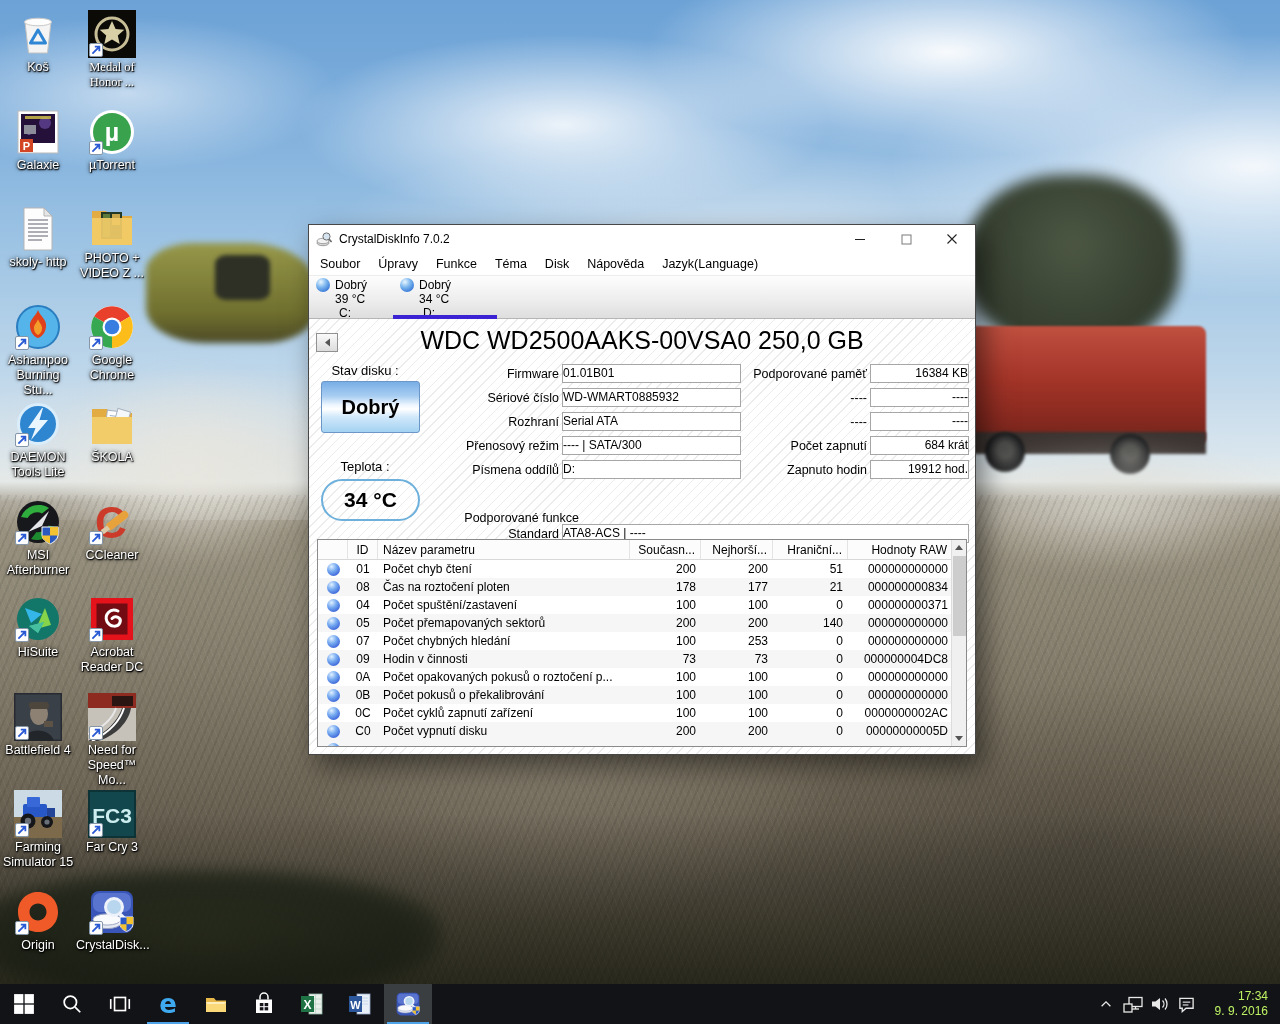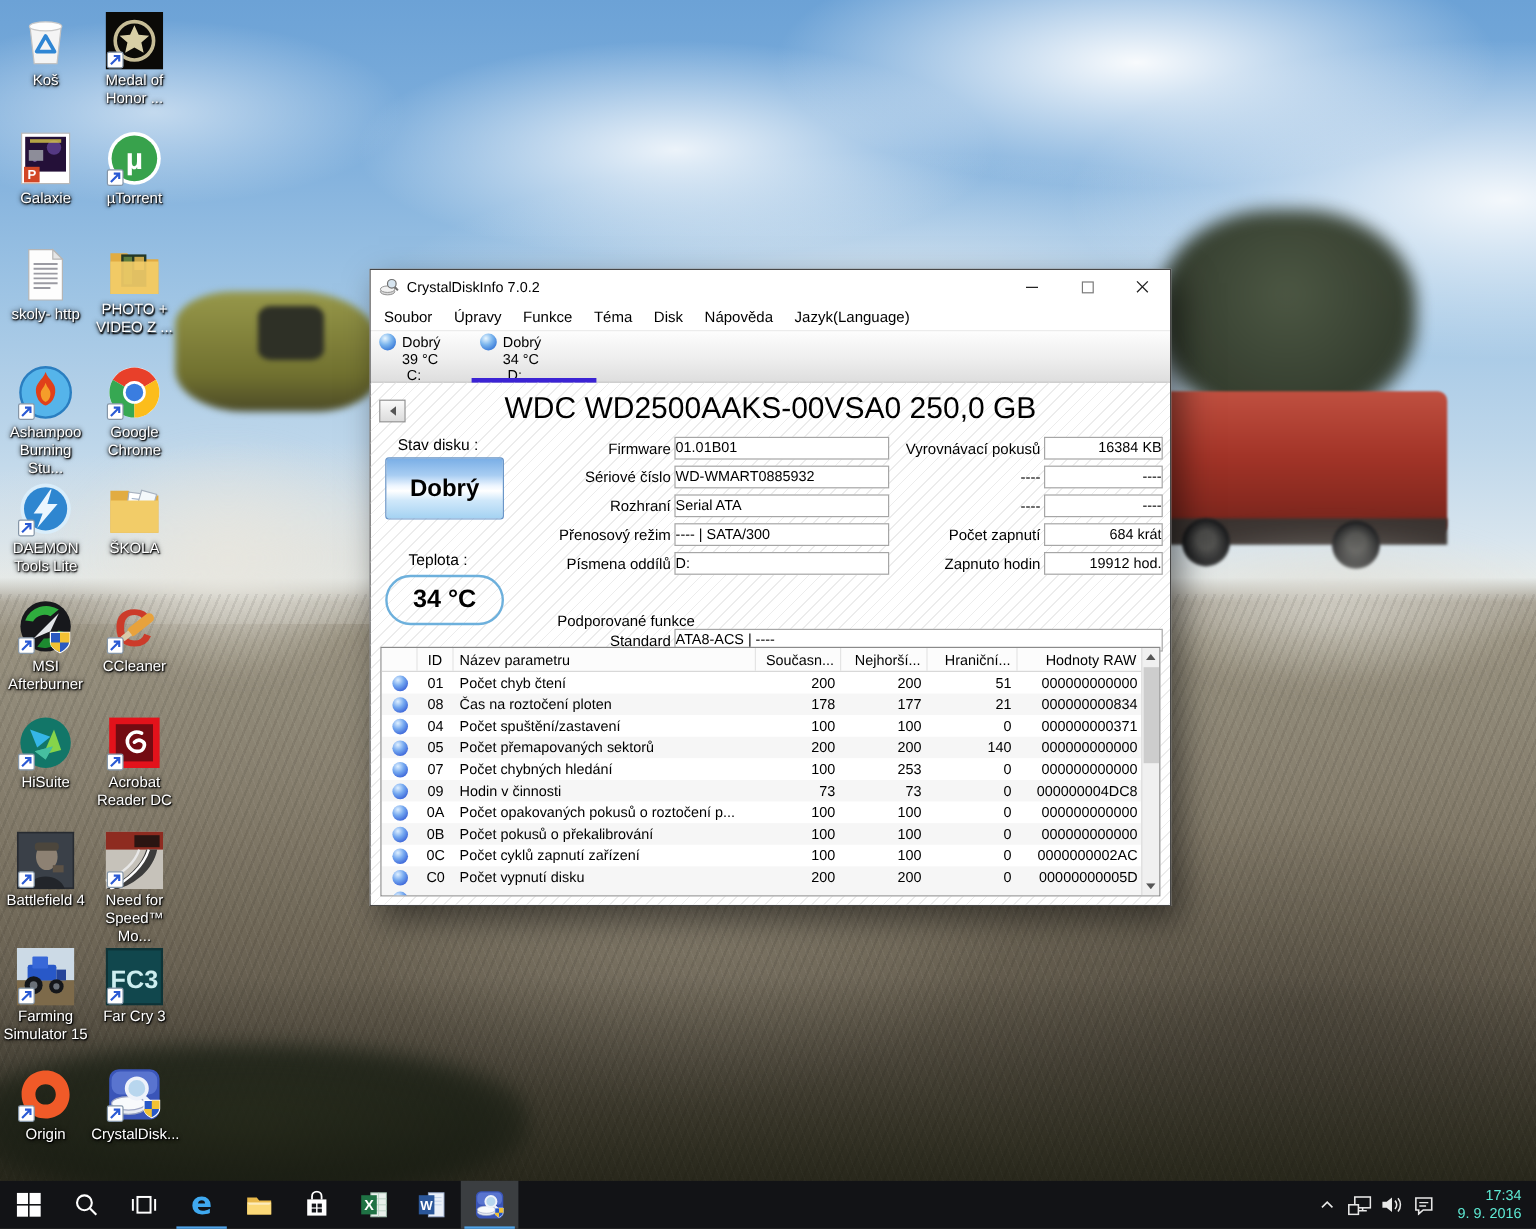--- a/index.html
+++ b/index.html
@@ -120,21 +120,21 @@
   
   #taskbar{position:absolute;left:0;bottom:0;width:100%;height:40px;background:#121316;display:flex;z-index:50}
   .tb-item{width:48px;display:flex;align-items:center;justify-content:center;position:relative}
   .tb-item svg,.tb-item .eletter{pointer-events:none}
   .tb-item.active::after{content:"";position:absolute;left:3px;right:3px;bottom:0;height:2px;
     background:var(--taskbar-active-underline,#4fa3e8)}
   .tb-item.focused{background:#3b3e41}
   .tray{margin-left:auto;display:flex;align-items:center}
   .tray-item{width:27px;height:100%;display:flex;align-items:center;justify-content:center}
   .clock{width:80px;height:100%;display:flex;flex-direction:column;justify-content:center;align-items:flex-end;
-    padding-right:12px;color:#5eead4;font-size:12px;line-height:15px}
+    padding-right:12px;color:#bef264;font-size:12px;line-height:15px}
   .eletter{font-size:26px;font-weight:bold;color:#3fa9f0;font-family:"DejaVu Sans",sans-serif;line-height:1}
 </style>
 </head>
 <body>
 
 <div id="wallpaper">
   <div class="clouds"></div>
   <div class="trees"></div>
   <div class="combine"></div>
   <div class="combine-cab"></div>
@@ -153,21 +153,21 @@
     <div class="dicon" style="left: 2px; top: 10px;">
       <div class="ic">
         <svg viewBox="0 0 48 48">
           <path d="M11 12 h26 l-3.5 31 h-19 z" fill="#f4f4f4" stroke="#c2c2c2"></path>
           <ellipse cx="24" cy="12" rx="13.5" ry="3.8" fill="#fdfdfd" stroke="#c8c8c8"></ellipse>
           <path d="M24 20 l7.5 13 h-15 z" fill="none" stroke="#2f86d4" stroke-width="3" stroke-linejoin="round"></path>
         </svg>
       </div>
       <div class="lbl">Koš</div>
     </div>
-    <div class="dicon" style="left: 76px; top: 10px;">
+    <div class="dicon" style="left: 76px; top: 10px; font-family: Liberation Serif, serif;">
       <div class="ic">
         <svg viewBox="0 0 48 48">
           <rect width="48" height="48" fill="#0b0a07"></rect>
           <circle cx="24" cy="24" r="16" fill="none" stroke="#c7bd96" stroke-width="3"></circle>
           <path d="M24 11 l3.6 7.9 8.7.8 -6.5 5.8 1.9 8.5 -7.7-4.5 -7.7 4.5 1.9-8.5 -6.5-5.8 8.7-.8 z" fill="#d8cfa6"></path>
         </svg>
         <div class="shortcut-badge">
           <svg viewBox="0 0 10 10">
             <path d="M2 8 L7.5 2.5 M4 2.2 h3.8 v3.8" stroke="#2a5ad4" stroke-width="1.5" fill="none"></path>
           </svg>
@@ -563,21 +563,21 @@
         </div>
         <div class="frow" style="top: 117px;">
           <div class="flabel posL">Přenosový režim</div>
           <div class="fbox posL">---- | SATA/300</div>
         </div>
         <div class="frow" style="top: 141px;">
           <div class="flabel posL">Písmena oddílů</div>
           <div class="fbox posL">D:</div>
         </div>
         <div class="frow" style="top: 45px;">
-          <div class="flabel posR">Vyrovnávací pokusů</div>
+          <div class="flabel posR">Podporované paměť</div>
           <div class="fbox posR">16384 KB</div>
         </div>
         <div class="frow" style="top: 69px;">
           <div class="flabel posR">----</div>
           <div class="fbox posR">----</div>
         </div>
         <div class="frow" style="top: 93px;">
           <div class="flabel posR">----</div>
           <div class="fbox posR">----</div>
         </div>

